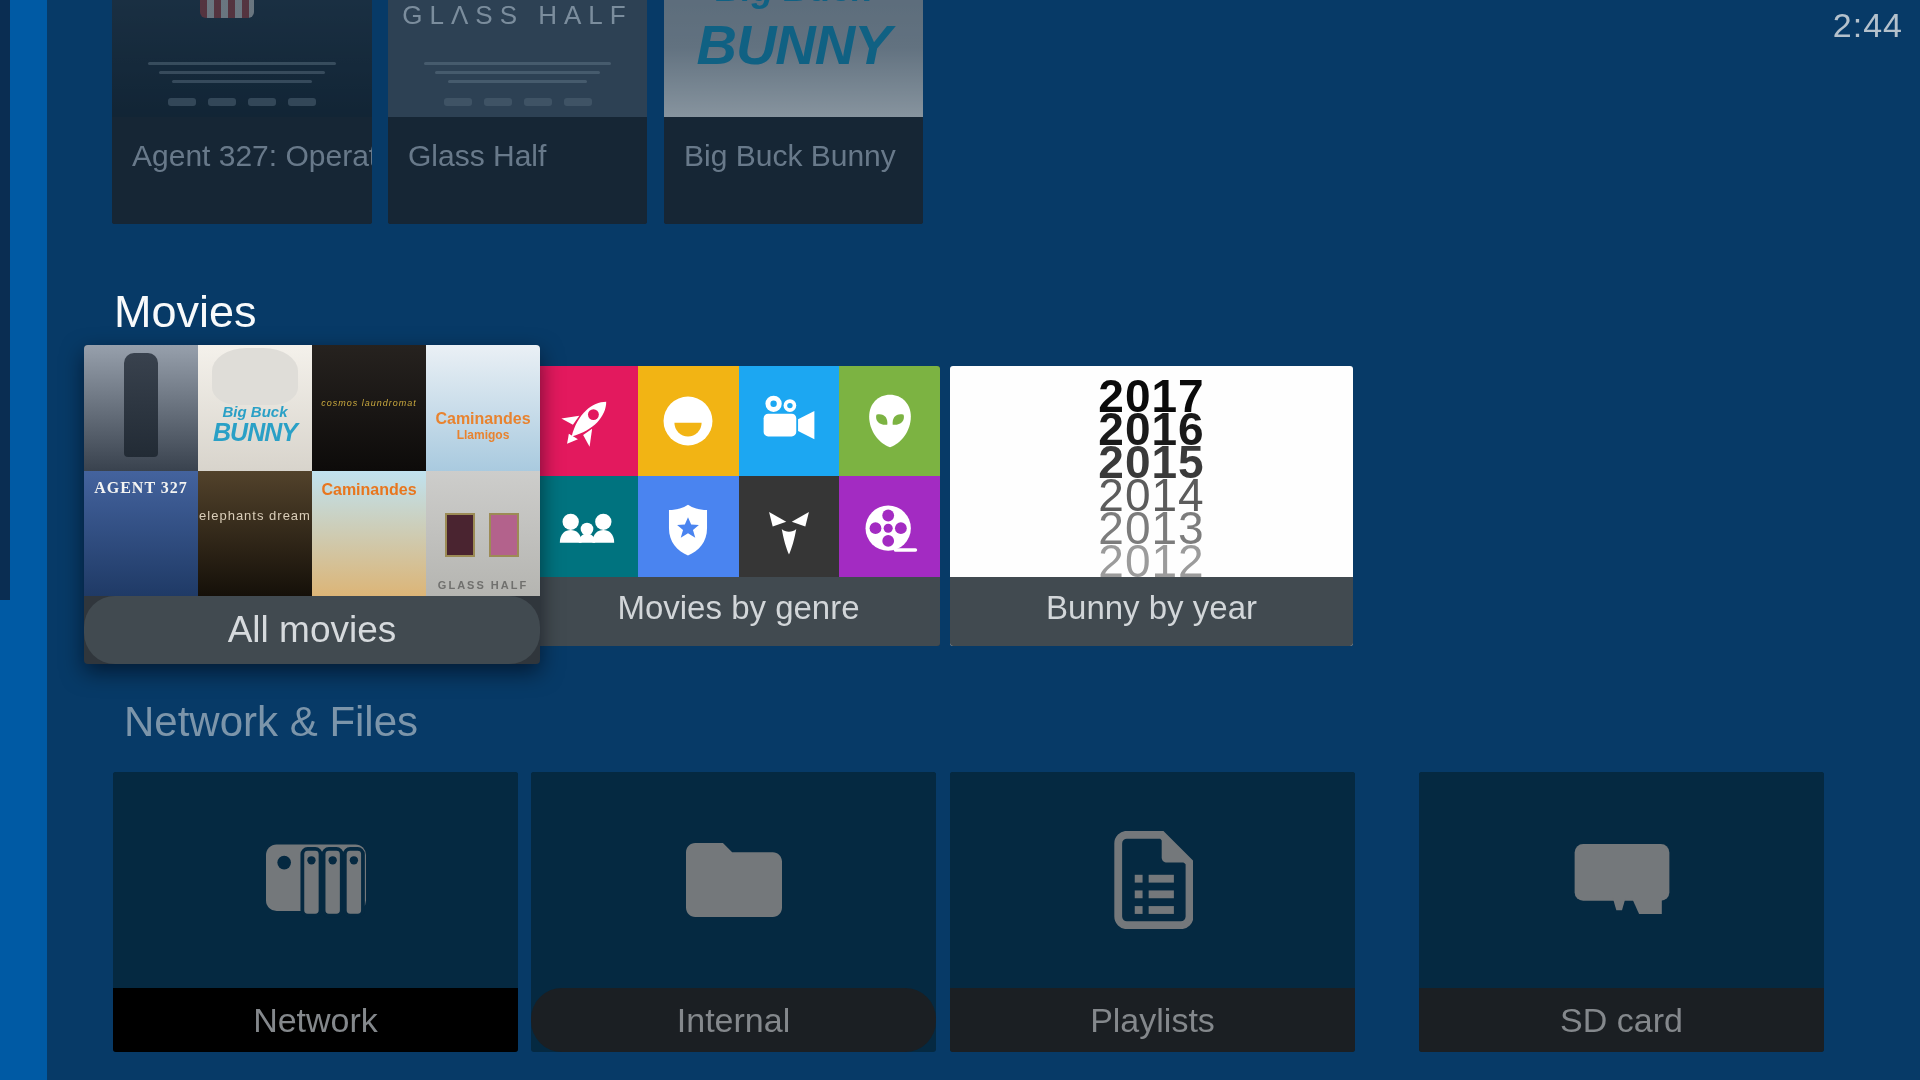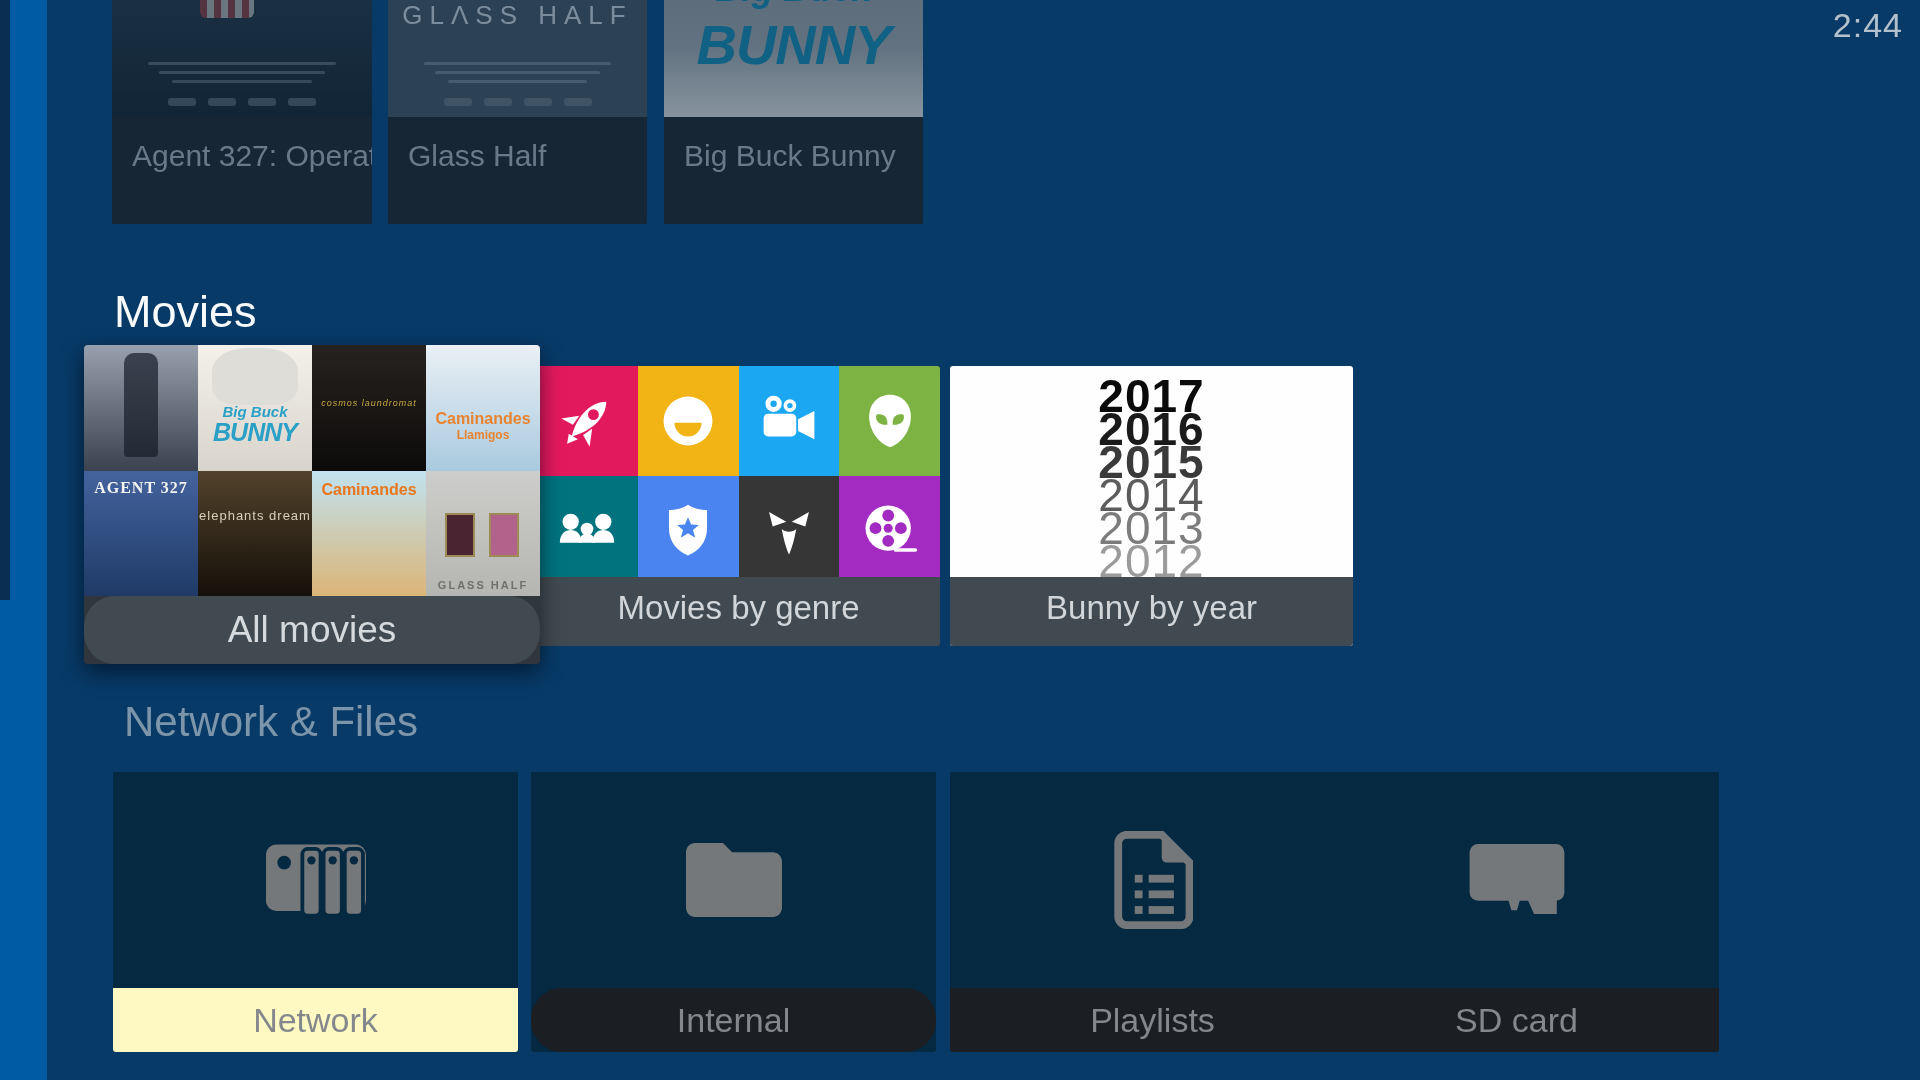--- a/index.html
+++ b/index.html
@@ -76,21 +76,21 @@
   .std-label { height:69px; line-height:61px; font-size:33px; background:#414A50; color:#D2D6D9; }
 
   .year-card { left:950px; top:366px; width:403px; height:280px; z-index:1; background:#FEFEFE; }
   .years { position:absolute; inset:0; padding-top:14px; text-align:center; }
   .year { display:block; font-size:46px; line-height:33px; letter-spacing:1px; }
   .year-card .std-label { z-index:2; }
 
   
   .nf-header { position:absolute; left:124px; top:698px; font-size:42px; color:#7C95AA; }
   .nf-card { top:772px; width:405px; height:280px; background:#052941; }
-  .nf0 { left:113px; } .nf1 { left:531px; } .nf2 { left:950px; } .nf3 { left:1314px; }
+  .nf0 { left:113px; } .nf1 { left:531px; } .nf2 { left:950px; } .nf3 { left:1419px; }
   .nf-body { position:absolute; left:0; top:0; width:100%; height:216px; display:flex; align-items:center; justify-content:center; }
   .nf-label { height:64px; line-height:64px; font-size:34px; background:#1B1F23; color:#84888C; }
 
   svg { display:block; }
 </style>
 </head>
 <body>
 
 <div class="screen" style="background: rgb(7, 58, 103);">
 
@@ -294,21 +294,21 @@
           <circle cx="24" cy="28" r="9" fill="#052941"></circle>
           <rect x="48" y="10" width="24" height="88" rx="7" stroke="#052941" stroke-width="5"></rect>
           <circle cx="60" cy="25" r="5.5" fill="#052941"></circle>
           <rect x="76" y="10" width="24" height="88" rx="7" stroke="#052941" stroke-width="5"></rect>
           <circle cx="88" cy="25" r="5.5" fill="#052941"></circle>
           <rect x="104" y="10" width="24" height="88" rx="7" stroke="#052941" stroke-width="5"></rect>
           <circle cx="116" cy="25" r="5.5" fill="#052941"></circle>
         </svg>
       </span>
     </div>
-    <div class="label-bar nf-label" style="background: #fef9c3;">Network</div>
+    <div class="label-bar nf-label" style="background: #000000;">Network</div>
   </div>
 
   <div class="card nf-card nf1">
     <div class="nf-body" style="background: rgb(5, 41, 65);">
       <span>
         <svg width="96" height="74" viewBox="0 0 104 80" fill="#74787B">
           <path d="M10 0 H40 L50 10 H94 C99.5 10 104 14.5 104 20 V70 C104 75.5 99.5 80 94 80 H10 C4.5 80 0 75.5 0 70 V10 C0 4.5 4.5 0 10 0 Z"></path>
         </svg>
       </span>
     </div>

